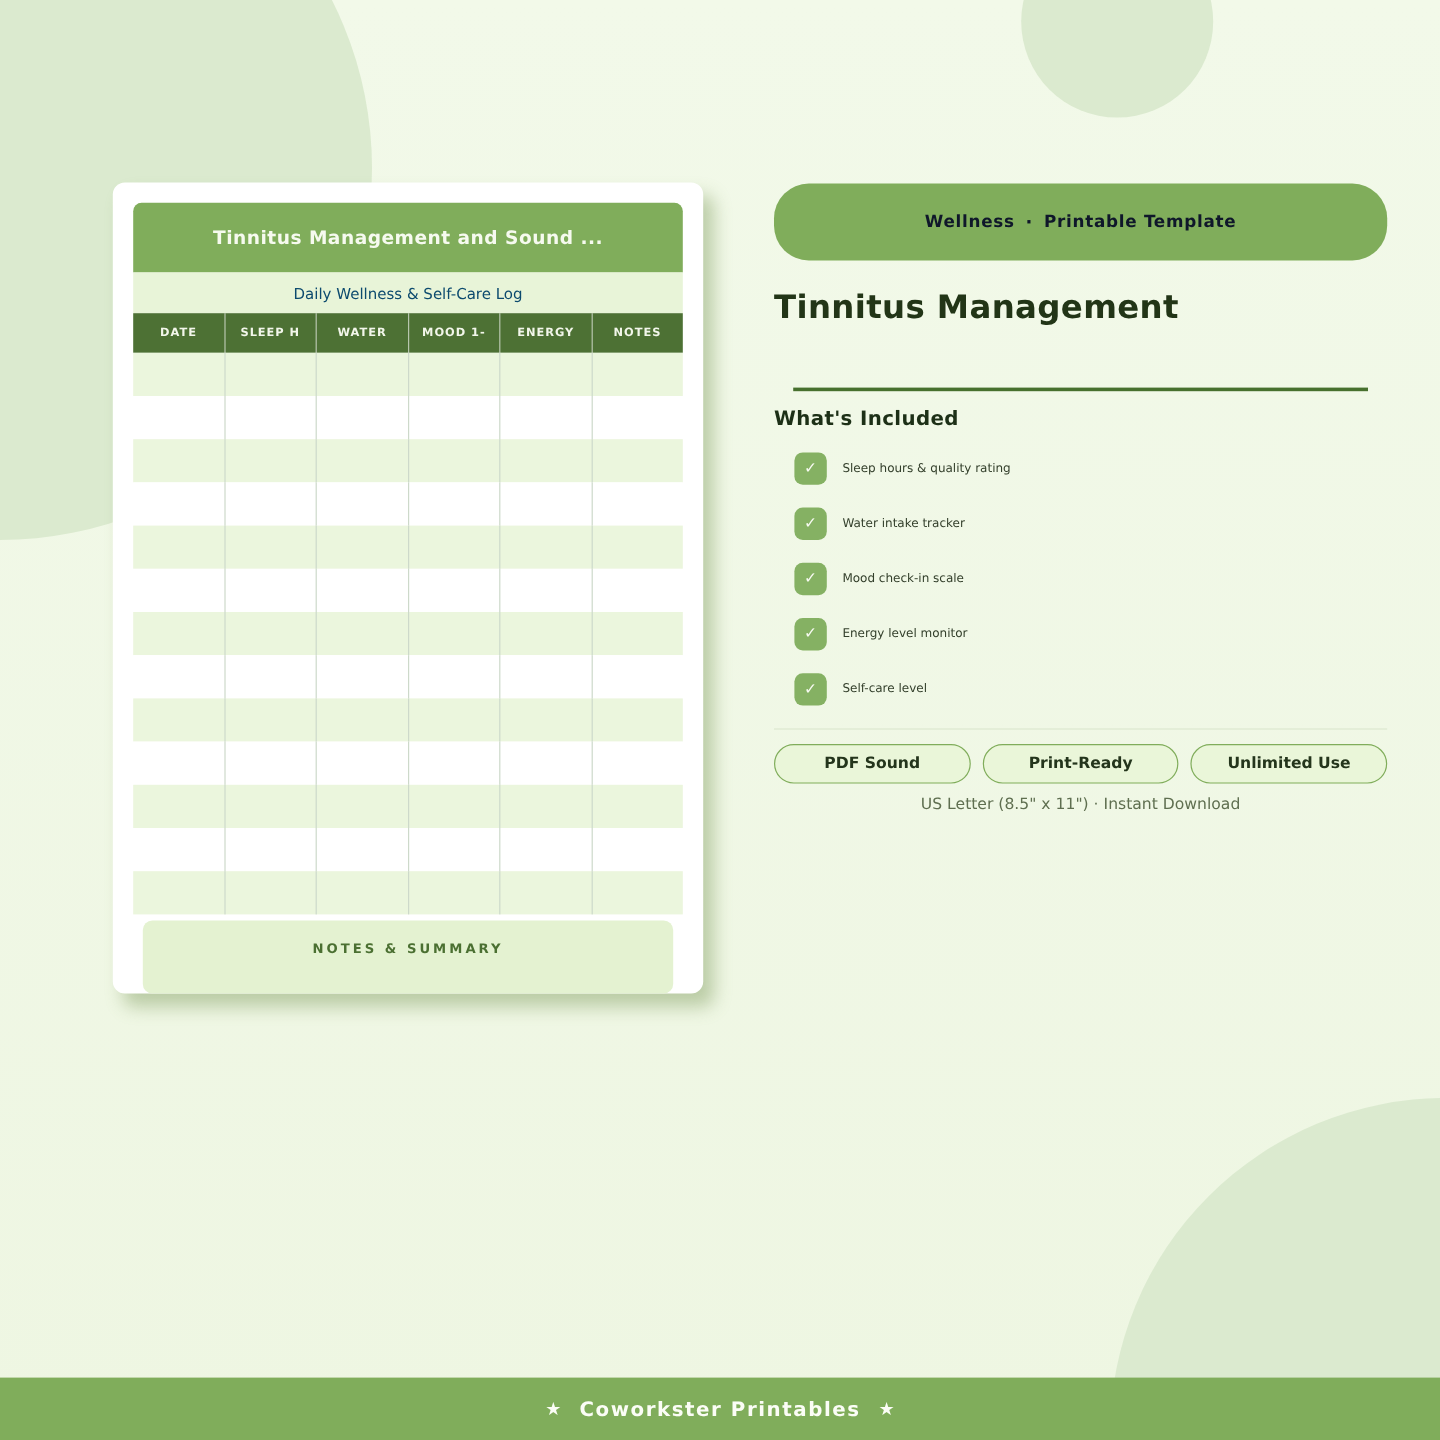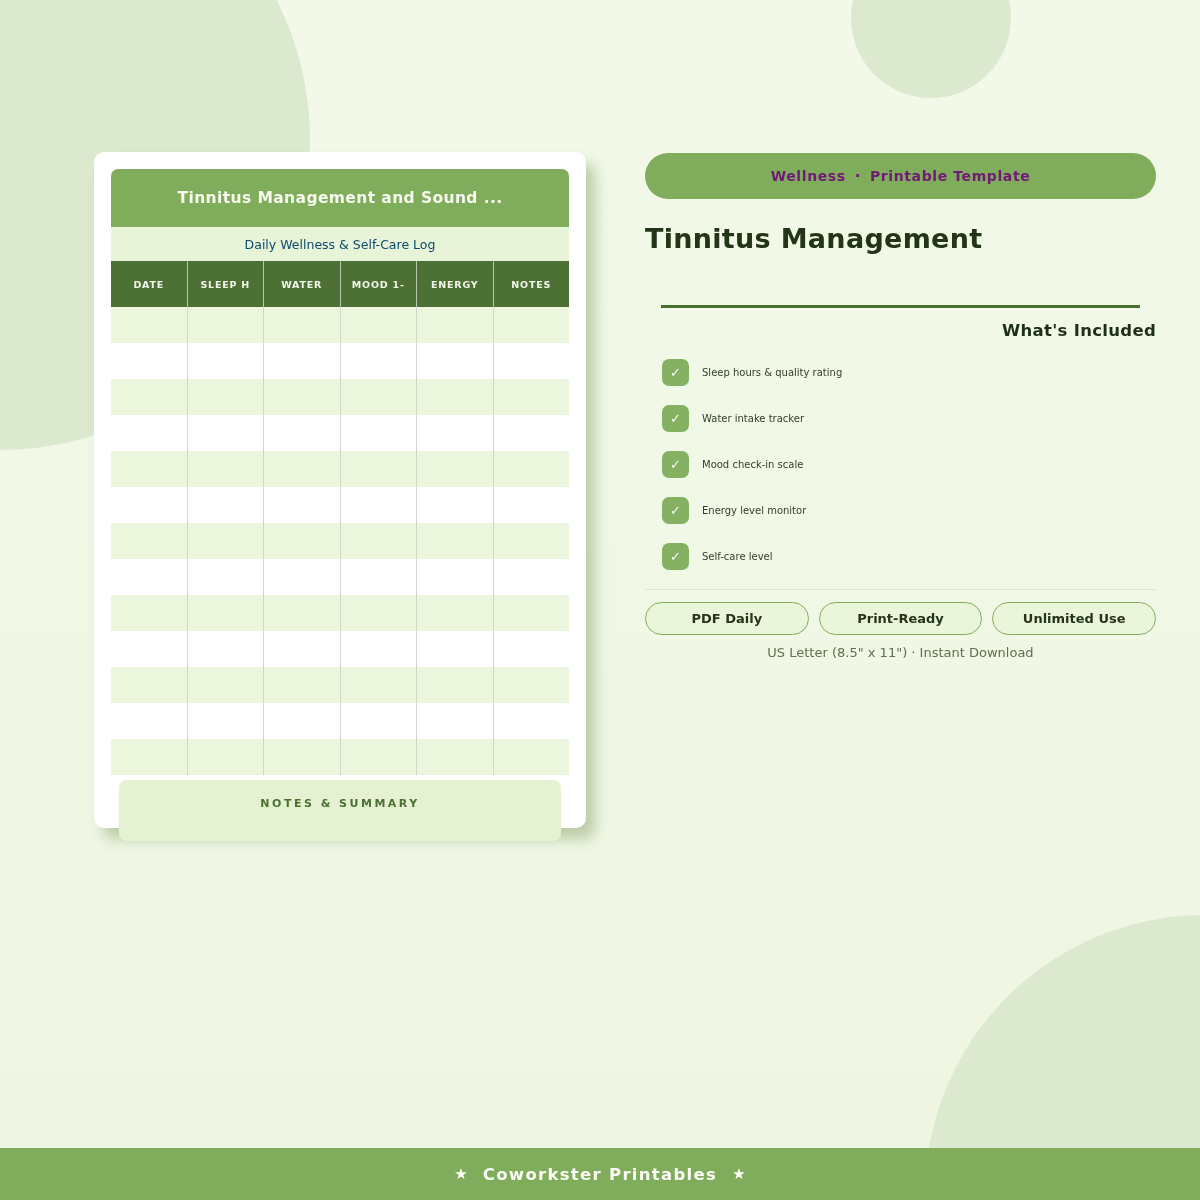--- a/index.html
+++ b/index.html
@@ -27,53 +27,53 @@
   .pc-header {
     height:58px; background:var(--accent); border-radius:7px 7px 0 0;
     display:flex; align-items:center; justify-content:center;
     color:#f6faef; font-weight:bold; font-size:15.5px; letter-spacing:.4px;
   }
   .pc-subtitle {
     height:34px; background:var(--panel-light);
     display:flex; align-items:center; justify-content:center;
     font-size:12.5px; color:#0c4a6e;
   }
-  .pc-thead { display:flex; height:46px; background:var(--accent-dark); }
+  .pc-thead { display:flex; height:33px; background:var(--accent-dark); }
   .pc-thead .th {
     flex:1; display:flex; align-items:center; justify-content:center;
     color:#f2f6ea; font-size:9.5px; font-weight:bold; letter-spacing:.8px;
     border-right:1px solid rgba(255,255,255,.6);
   }
   .pc-thead .th:last-child { border-right:none; }
   .pc-tbody .tr { display:flex; height:36px; background:#ffffff; }
   .pc-tbody .tr:nth-child(odd) { background:var(--row-alt); }
   .pc-tbody .td { flex:1; border-right:1px solid var(--grid-line); }
   .pc-tbody .td:last-child { border-right:none; }
   .pc-notes {
     margin:5px 8px 0; height:61px; background:var(--notes-bg); border-radius:8px;
     text-align:center; padding-top:17px;
     font-size:11px; font-weight:bold; letter-spacing:2.5px; color:var(--notes-text);
   }
 
   
   .details { position:absolute; left:645px; top:153px; width:511px; }
   .badge {
-    height:46px; border-radius:29px; background:var(--accent);
+    height:64px; border-radius:29px; background:var(--accent);
     display:flex; align-items:center; justify-content:center; gap:9px;
-    color:#701a75; font-weight:bold; font-size:14px; letter-spacing:.6px;
+    color:#0f172a; font-weight:bold; font-size:14px; letter-spacing:.6px;
   }
   .badge .dot { font-size:15px; }
   .title { margin-top:14px; text-align:left; }
   .title .t-line {
     display:block; font-size:27px; font-weight:bold; line-height:51px;
     color:var(--title-text); letter-spacing:.3px;
   }
   .divider { margin:41px auto 0; width:479px; height:3px; background:var(--divider-dark); }
   .included-heading {
-    margin-top:13px; text-align:right;
+    margin-top:13px; text-align:left;
     font-size:16.5px; font-weight:bold; color:#1d3017; letter-spacing:.3px;
   }
   .included-list { list-style:none; margin:19px 0 0 17px; }
   .included-list li { display:flex; align-items:center; gap:13px; height:27px; margin-bottom:19px; }
   .check-box {
     width:27px; height:27px; border-radius:7px; background:var(--check-bg);
     color:#f7faf2; font-size:13px; display:flex; align-items:center; justify-content:center;
     flex:0 0 27px;
   }
   .check-label { font-size:10px; color:var(--body-text); }
@@ -261,21 +261,21 @@
         </li>
         <li>
           <span class="check-box">✓</span>
           <span class="check-label">Self-care level</span>
         </li>
       </ul>
 
     <div class="thin-divider"></div>
 
     <div class="btn-row" id="feature-buttons">
-        <button class="chip-btn">PDF Daily</button>
+        <button class="chip-btn">PDF Sound</button>
         <button class="chip-btn">Print-Ready</button>
         <button class="chip-btn">Unlimited Use</button>
       </div>
 
     <div class="meta">US Letter (8.5" x 11")  ·  Instant Download</div>
   </section>
 
   <footer class="site-footer">
     <span class="star">★</span>
     <span>Coworkster Printables</span>

